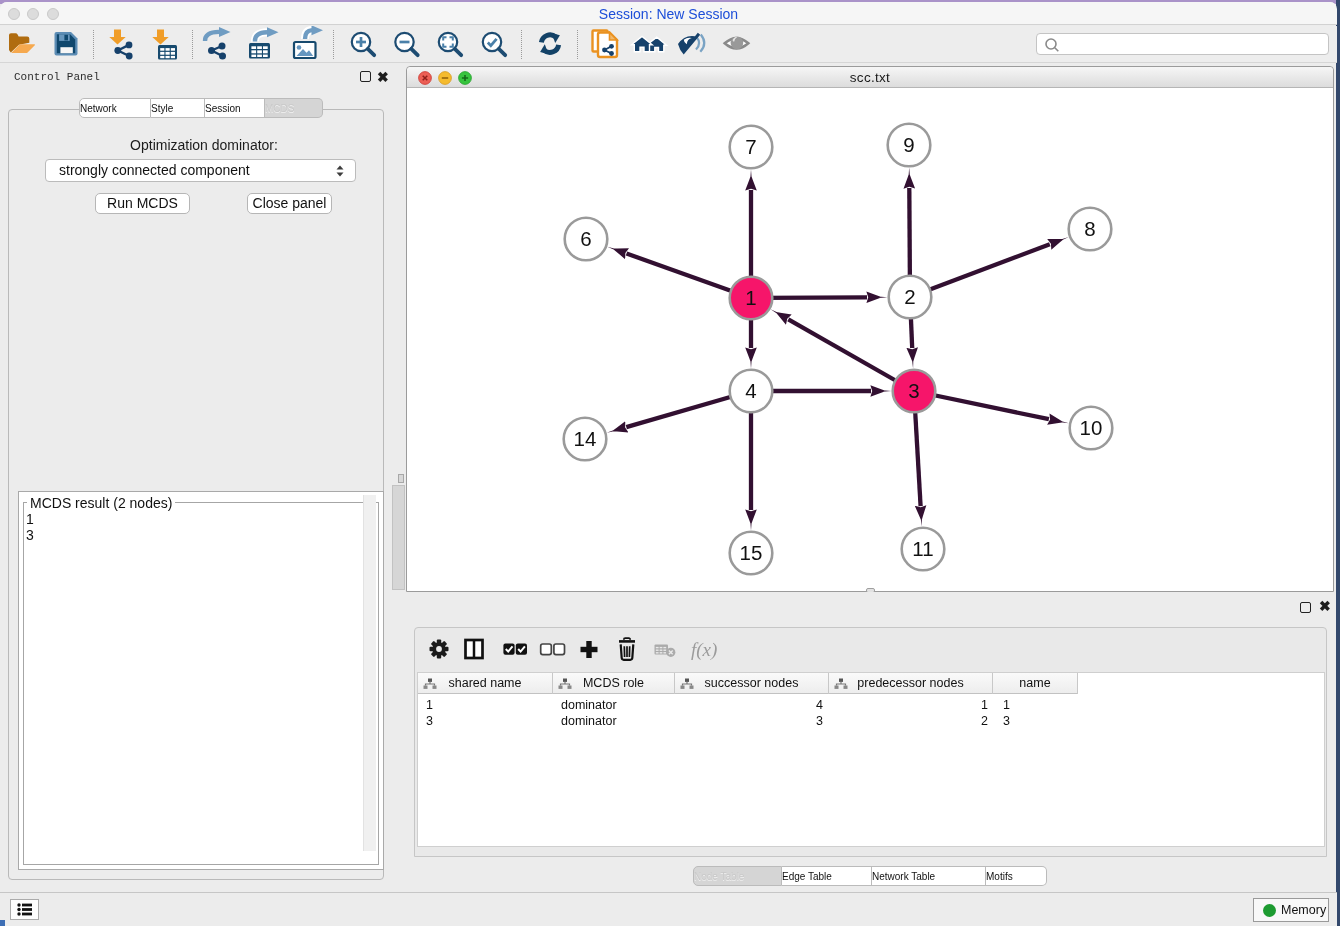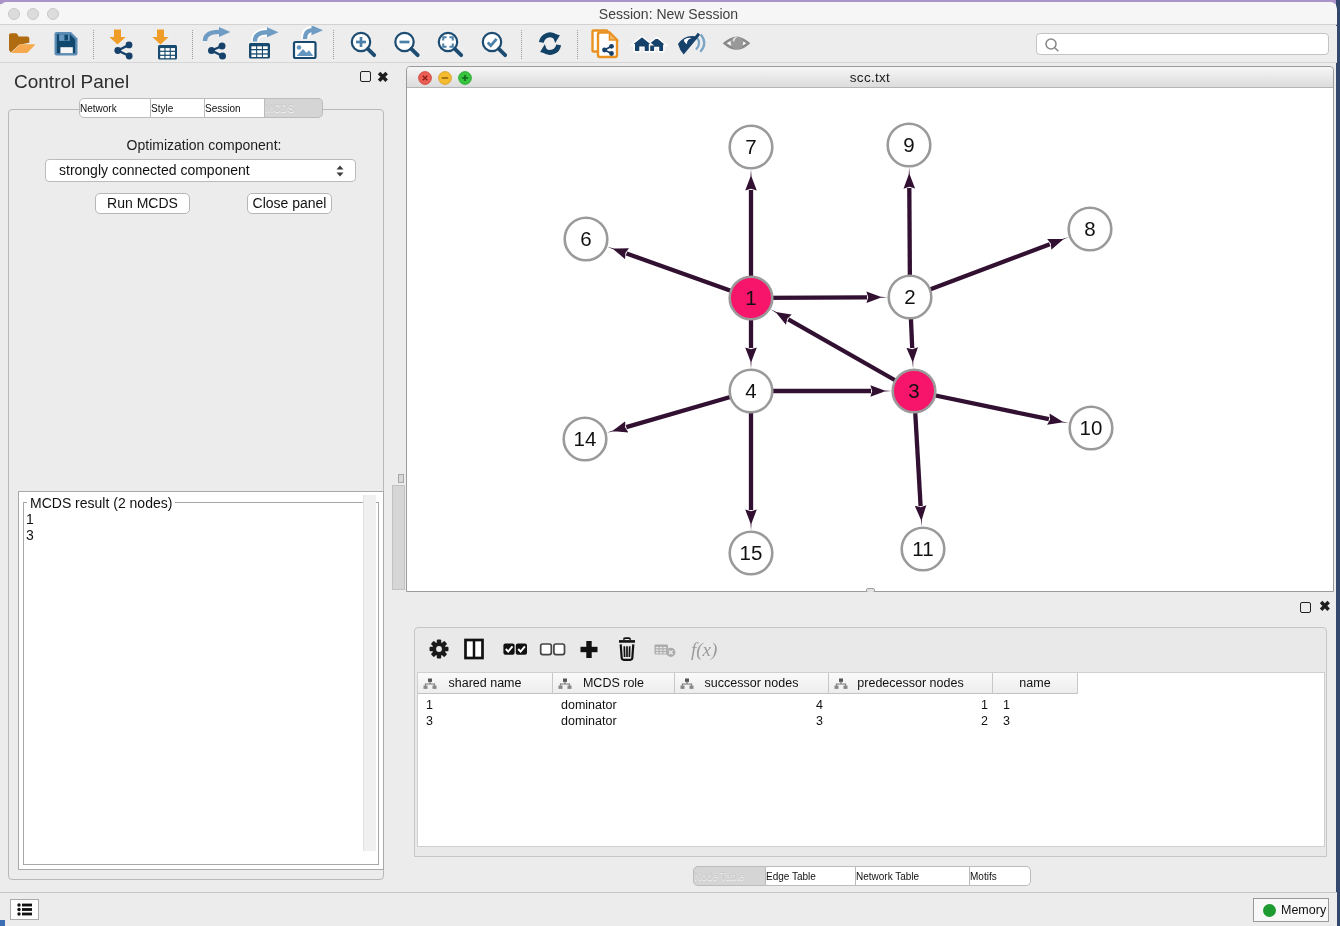--- a/index.html
+++ b/index.html
@@ -7,29 +7,29 @@
 body { font-family:"Liberation Sans", sans-serif; background:#ececec; position:relative; }
 .abs { position:absolute; }
 
 #topstrip { left:0; top:0; width:1340px; height:4px; background:#aa93c9; }
 #rightstrip { left:1336px; top:0; width:4px; height:926px; background:#33486c; }
 #cornerdot { left:0; top:920px; width:5px; height:6px; background:#3d6eb4; z-index:20; }
 #winbg { left:0; top:2px; width:1337px; height:924px; background:#ececec; border-radius:7px 7px 0 0; }
 
 #titlebar { left:0; top:2px; width:1337px; height:23px; background:#f6f6f6; border-bottom:1px solid #d2d2d2; border-radius:7px 7px 0 0; }
 .tl { position:absolute; top:6px; width:12px; height:12px; border-radius:50%; background:#dcdcdc; border:1px solid #c9c9c9; }
-#wtitle { position:absolute; top:4px; left:0; width:1337px; text-align:center; font-size:14px; color:#404040; }
+#wtitle { position:absolute; top:4px; left:0; width:1337px; text-align:center; font-size:14px; color:#1d4ed8; }
 
 #toolbar { left:0; top:26px; width:1337px; height:37px; background:#ededed; border-bottom:1px solid #d6d6d6; }
 .tsep { position:absolute; top:4px; height:29px; width:0; border-left:1px dotted #9a9a9a; }
 
 #search { position:absolute; left:1036px; top:7px; width:293px; height:22px; background:#fff; border:1px solid #c4c4c4; border-radius:4px; }
 
 #cpanel { left:0; top:63px; width:391px; height:821px; background:#ececec; }
-#cpanel .hdr { position:absolute; left:14px; top:8px; font-size:19px; color:#2d2d2d; }
+#cpanel .hdr { position:absolute; left:14px; top:8px; font-size:11px; color:#2d2d2d;font-family:Liberation Mono, monospace; }
 .floatbox { position:absolute; width:11px; height:11px; border:1.5px solid #222; border-radius:2px; }
 .closex { position:absolute; font-size:14px; font-weight:bold; color:#1d1d1d; }
 .tabrow { position:absolute; top:35px; height:20px; display:flex; z-index:5; }
 .tab { height:20px; background:#fff; border:1px solid #bbb; border-left:none; font-size:10px; color:#111; line-height:19px; }
 .tab.first { border-left:1px solid #bbb; border-radius:5px 0 0 5px; }
 .tab.last { border-radius:0 5px 5px 0; }
 .tab.sel { background:#d5d5d5; color:#c9c9c9; text-shadow:0 1px 0 #f0f0f0; }
 #cpcontent { position:absolute; left:8px; top:46px; width:376px; height:771px; border:1px solid #b9b9b9; border-radius:4px; background:#ececec; }
 #optlabel { position:absolute; left:8px; top:27px; width:100%; text-align:center; font-size:14px; color:#1c1c1c; }
 #optsel { position:absolute; left:36px; top:49px; width:311px; height:23px; background:#fff; border:1px solid #bbb; border-radius:4px; font-size:14px; color:#111; line-height:21px; padding-left:13px; }
@@ -252,21 +252,21 @@
   <div class="hdr">Control Panel</div>
   <div class="floatbox" style="left:360px; top:8px;"></div>
   <div class="closex" style="left:377px; top:6px;">✖</div>
   <div class="tabrow" style="left:79px">
     <div class="tab first" style="width:72px">Network</div>
     <div class="tab" style="width:54px">Style</div>
     <div class="tab" style="width:60px">Session</div>
     <div class="tab last sel" style="width:58px">MCDS</div>
   </div>
   <div id="cpcontent">
-    <div id="optlabel">Optimization component:</div>
+    <div id="optlabel">Optimization dominator:</div>
     <div id="optsel">strongly connected component
       <svg width="12" height="16" style="position:absolute;right:9px;top:3px" viewBox="0 0 12 16">
         <path d="M2.5 6.4 L6 2.4 L9.5 6.4 Z" fill="#3c3c3c"></path>
         <path d="M2.5 9.6 L6 13.6 L9.5 9.6 Z" fill="#3c3c3c"></path>
       </svg>
     </div>
     <div class="btn" style="left:86px; top:83px; width:95px;">Run MCDS</div>
     <div class="btn" style="left:194px; top:83px; width:85px;margin-left:44px;">Close panel</div>
     <div id="resultbox">
       <div id="fieldset">
@@ -467,21 +467,21 @@
       <div class="trow" style="left:550px; top:25px; width:20px; text-align:right;">1</div>
       <div class="trow" style="left:585px; top:25px;">1</div>
       <div class="trow" style="left:8px; top:41px;">3</div>
       <div class="trow" style="left:143px; top:41px;">dominator</div>
       <div class="trow" style="left:385px; top:41px; width:20px; text-align:right;">3</div>
       <div class="trow" style="left:550px; top:41px; width:20px; text-align:right;">2</div>
       <div class="trow" style="left:585px; top:41px;">3</div>
     </div>
   </div>
   <div id="ttabs">
-    <div class="tab first sel" style="width:73px">Node Table</div>
+    <div class="tab first sel" style="width:89px">Node Table</div>
     <div class="tab" style="width:90px">Edge Table</div>
     <div class="tab" style="width:114px">Network Table</div>
     <div class="tab last" style="width:61px">Motifs</div>
   </div>
 </div>
 
 <div class="abs" id="statusbar">
   <div id="listbtn">
     <svg width="27" height="19" viewBox="0 0 27 19">
       <circle cx="8" cy="5" r="1.7" fill="#111"></circle>

